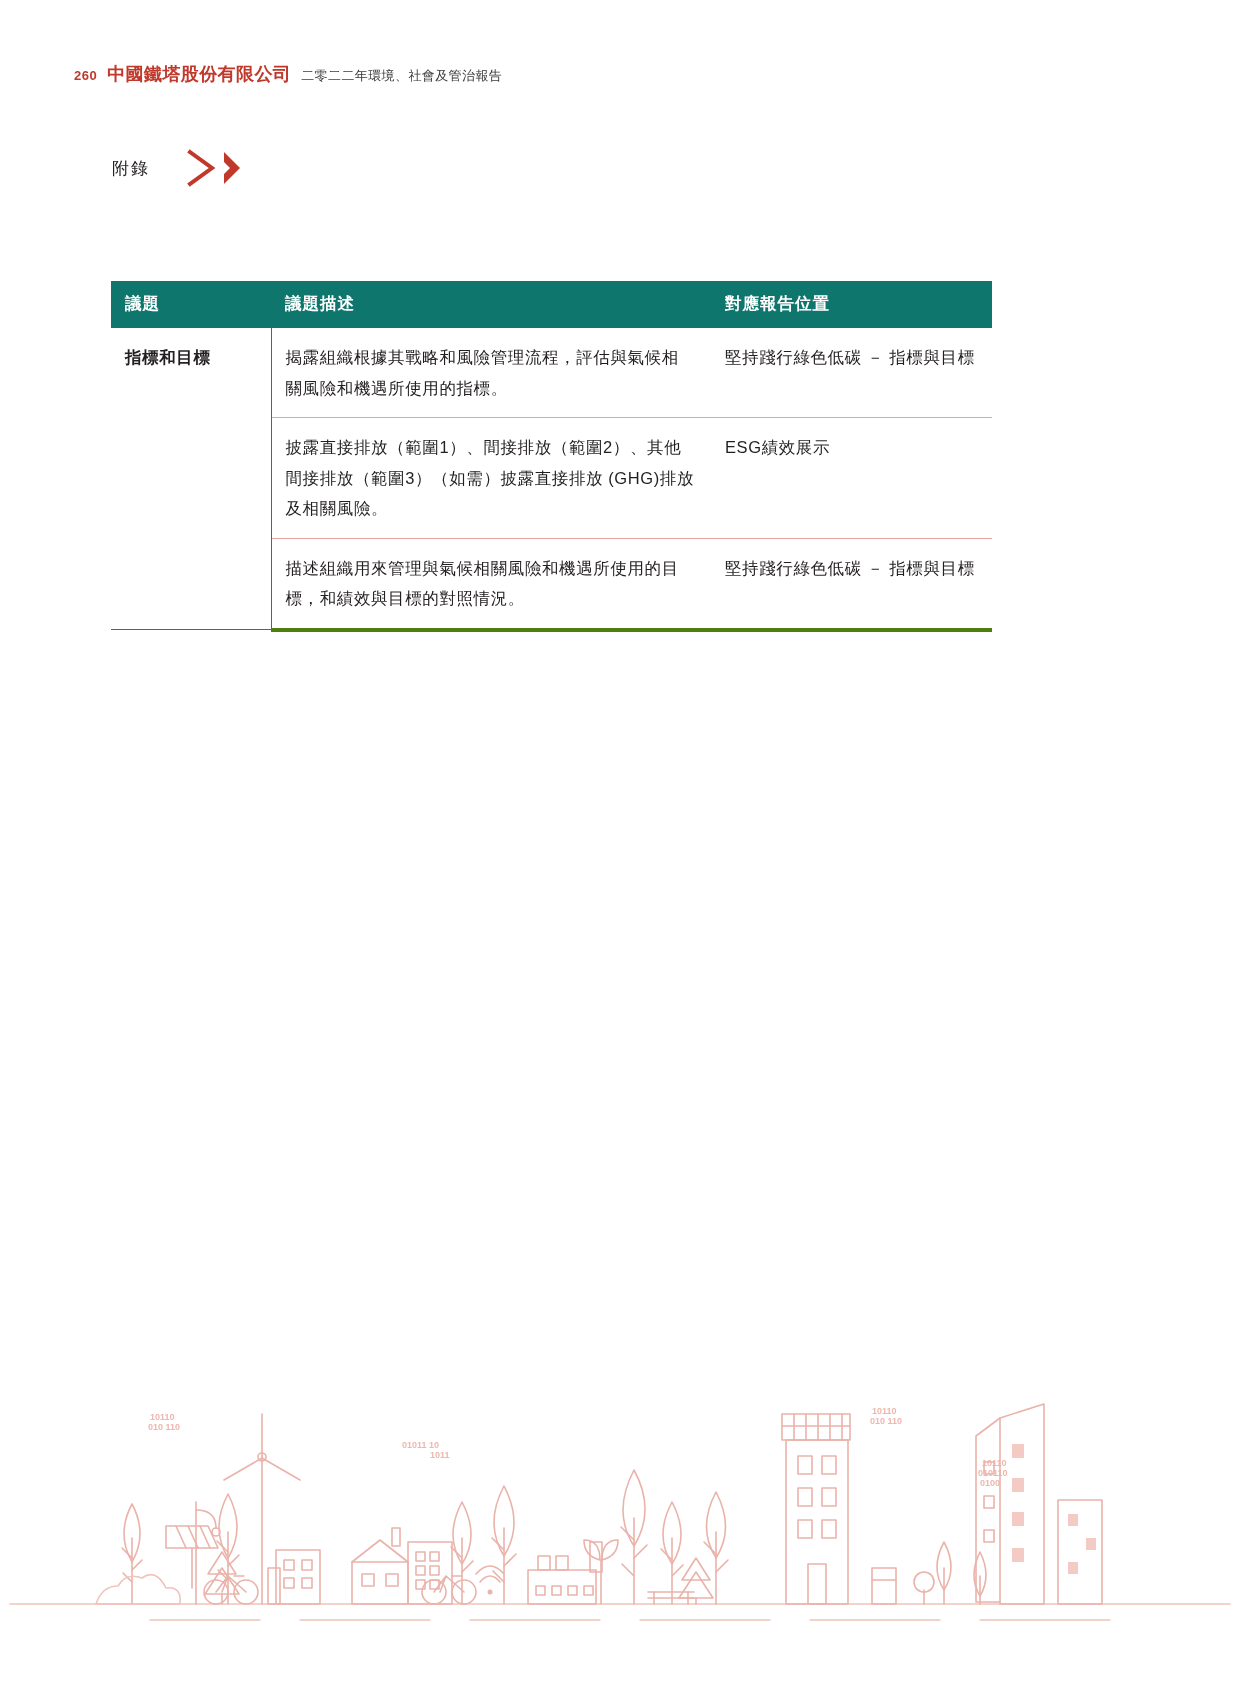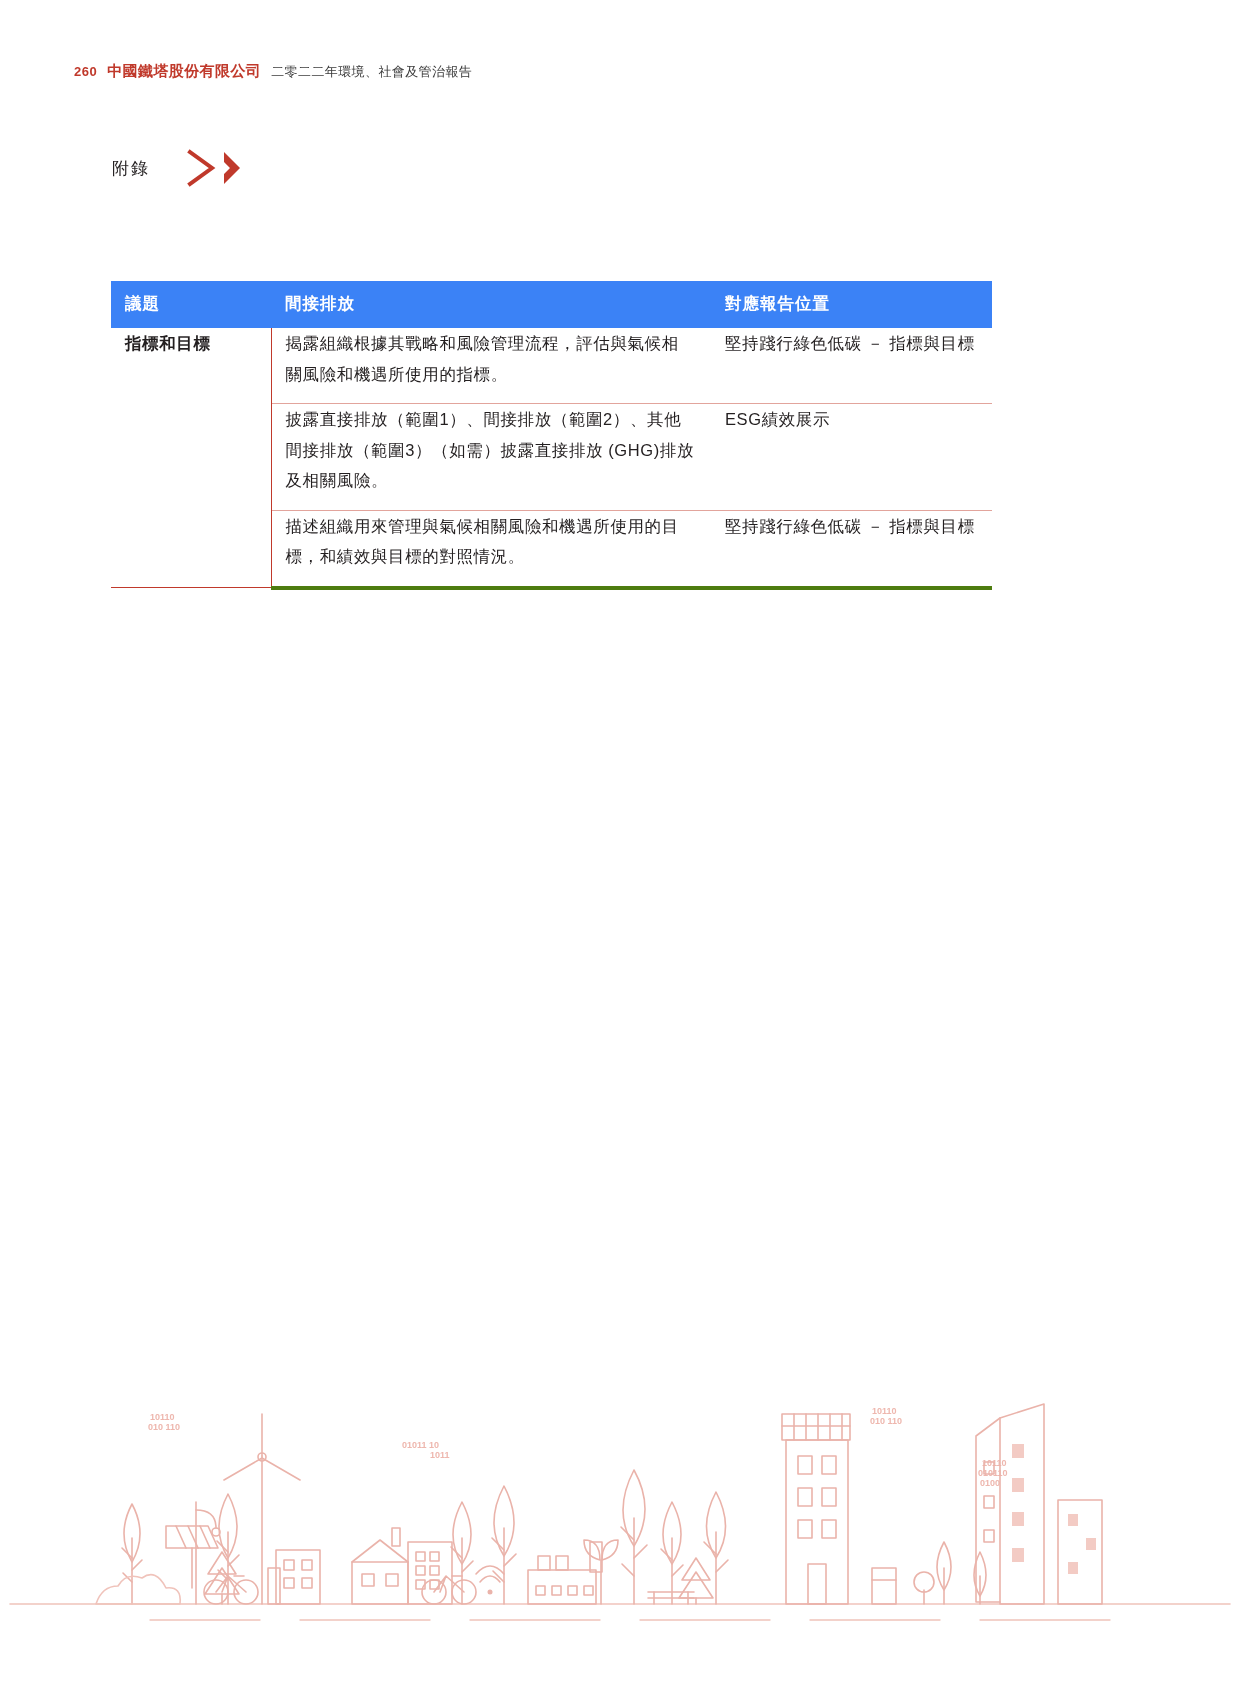--- a/index.html
+++ b/index.html
@@ -26,21 +26,21 @@
     gap: 10px;
     white-space: nowrap;
   }
   .page-number {
     font-size: 13px;
     color: #c0392b;
     font-weight: 700;
     letter-spacing: 0.5px;
   }
   .company-name {
-    font-size: 15px;
+    font-size: 18px;
     color: #c0392b;
     font-weight: 700;
     letter-spacing: 0.4px;
   }
   .report-name {
     font-size: 13px;
     color: #3b3b3b;
     font-weight: 400;
     letter-spacing: 0.4px;
   }
@@ -71,38 +71,38 @@
     top: 281px;
     left: 111px;
     width: 881px;
   }
   table.tcfd {
     border-collapse: collapse;
     width: 100%;
     table-layout: fixed;
   }
   table.tcfd thead th {
-    background: #3b82f6;
+    background: #0f766e;
     color: #ffffff;
     font-size: 16.5px;
     font-weight: 700;
     text-align: left;
     padding: 12px 14px 13px 14px;
     letter-spacing: 1px;
     vertical-align: middle;
   }
   col.c1 { width: 160px; }
   col.c2 { width: 440px; }
   col.c3 { width: 281px; }
 
   table.tcfd tbody td {
     font-size: 16.5px;
     line-height: 1.85;
     vertical-align: top;
-    padding: 0 16px 14px 14px;
+    padding: 14px 16px 14px 14px;
     letter-spacing: 0.6px;
     color: #231f20;
   }
   td.topic {
     font-weight: 700;
     padding-left: 16px;
     padding-top: 15px;
     border-right: 1px solid #c0392b;
   }
   td.desc {
@@ -159,21 +159,21 @@
 <div class="table-wrap">
   <table class="tcfd">
     <colgroup>
       <col class="c1">
         <col class="c2">
         <col class="c3">
     </colgroup>
     <thead>
       <tr>
         <th>議題</th>
-        <th>間接排放</th>
+        <th>議題描述</th>
         <th>對應報告位置</th>
       </tr>
     </thead>
     <tbody>
       <tr>
         <td class="topic rowspan-cell" rowspan="3">指標和目標</td>
         <td class="desc">揭露組織根據其戰略和風險管理流程，評估與氣候相關風險和機遇所使用的指標。</td>
         <td class="place">堅持踐行綠色低碳 － 指標與目標</td>
       </tr>
       <tr class="row-sep">

